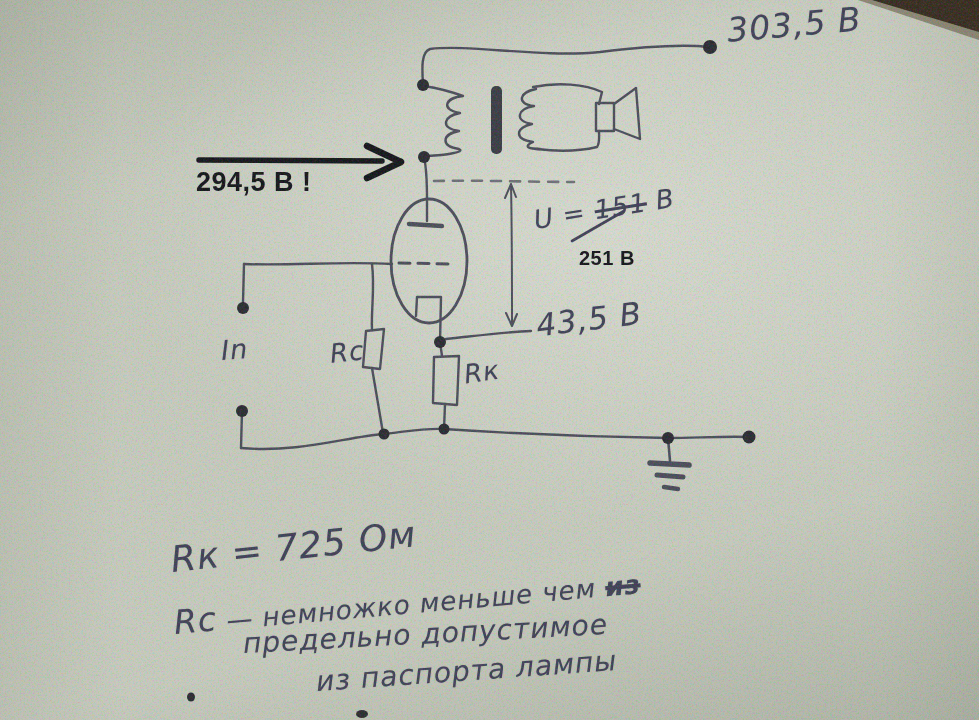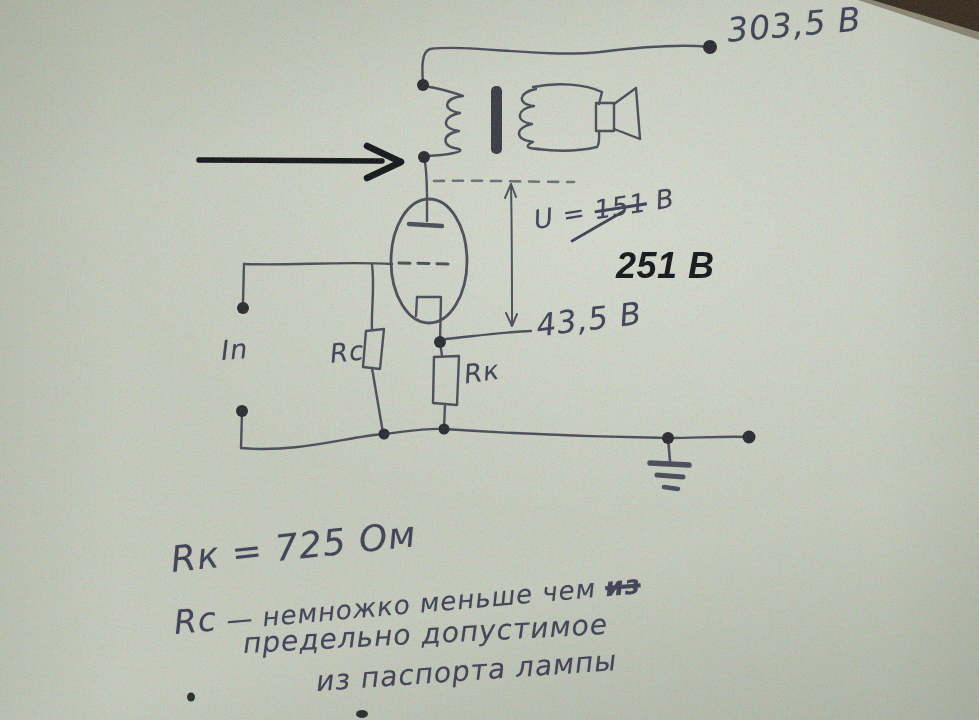--- a/index.html
+++ b/index.html
@@ -113,25 +113,26 @@
     <polygon points="858,0 979,0 979,40" fill="#5a4a35" opacity="0.55"></polygon>
     <polygon points="872,0 979,0 979,32" fill="#33261b"></polygon>
   </svg>
 
   <div class="lbl hw" style="left:727px;top:8px;font-size:33px;transform:rotate(-5deg);">303,5 В</div>
 
   <div class="lbl hw o-left" style="left:534px;top:207px;font-size:26px;transform:rotate(-9deg);">
     <span>U = </span><span class="struck">151</span><span> В</span>
   </div>
 
-  <div class="lbl typed" style="left:616px;top:248px;font-size:36px;font-style:italic;">251 В</div>
+  <div class="lbl typed" style="left:579px;top:248px;font-size:20px;">251 В</div>
 
   <div class="lbl hw" style="left:536px;top:304px;font-size:31px;transform:rotate(-7deg);">43,5 В</div>
 
 
+  <div class="lbl typed" style="left:196px;top:169px;font-size:27px;">294,5 В !</div>
 
   <div class="lbl hw" style="left:221px;top:336px;font-size:27px;transform:rotate(-4deg);">In</div>
 
   <div class="lbl hw" style="left:330px;top:339px;font-size:26px;transform:rotate(-6deg);">Rc</div>
 
   <div class="lbl hw" style="left:464px;top:359px;font-size:26px;transform:rotate(-8deg);">Rк</div>
 
   <div class="lbl hw o-left" style="left:171px;top:542px;font-size:36px;transform:rotate(-6deg);">Rк = 725 Ом</div>
 
   <div class="lbl hw o-left" style="left:174px;top:606px;font-size:26px;transform:rotate(-5deg);">

